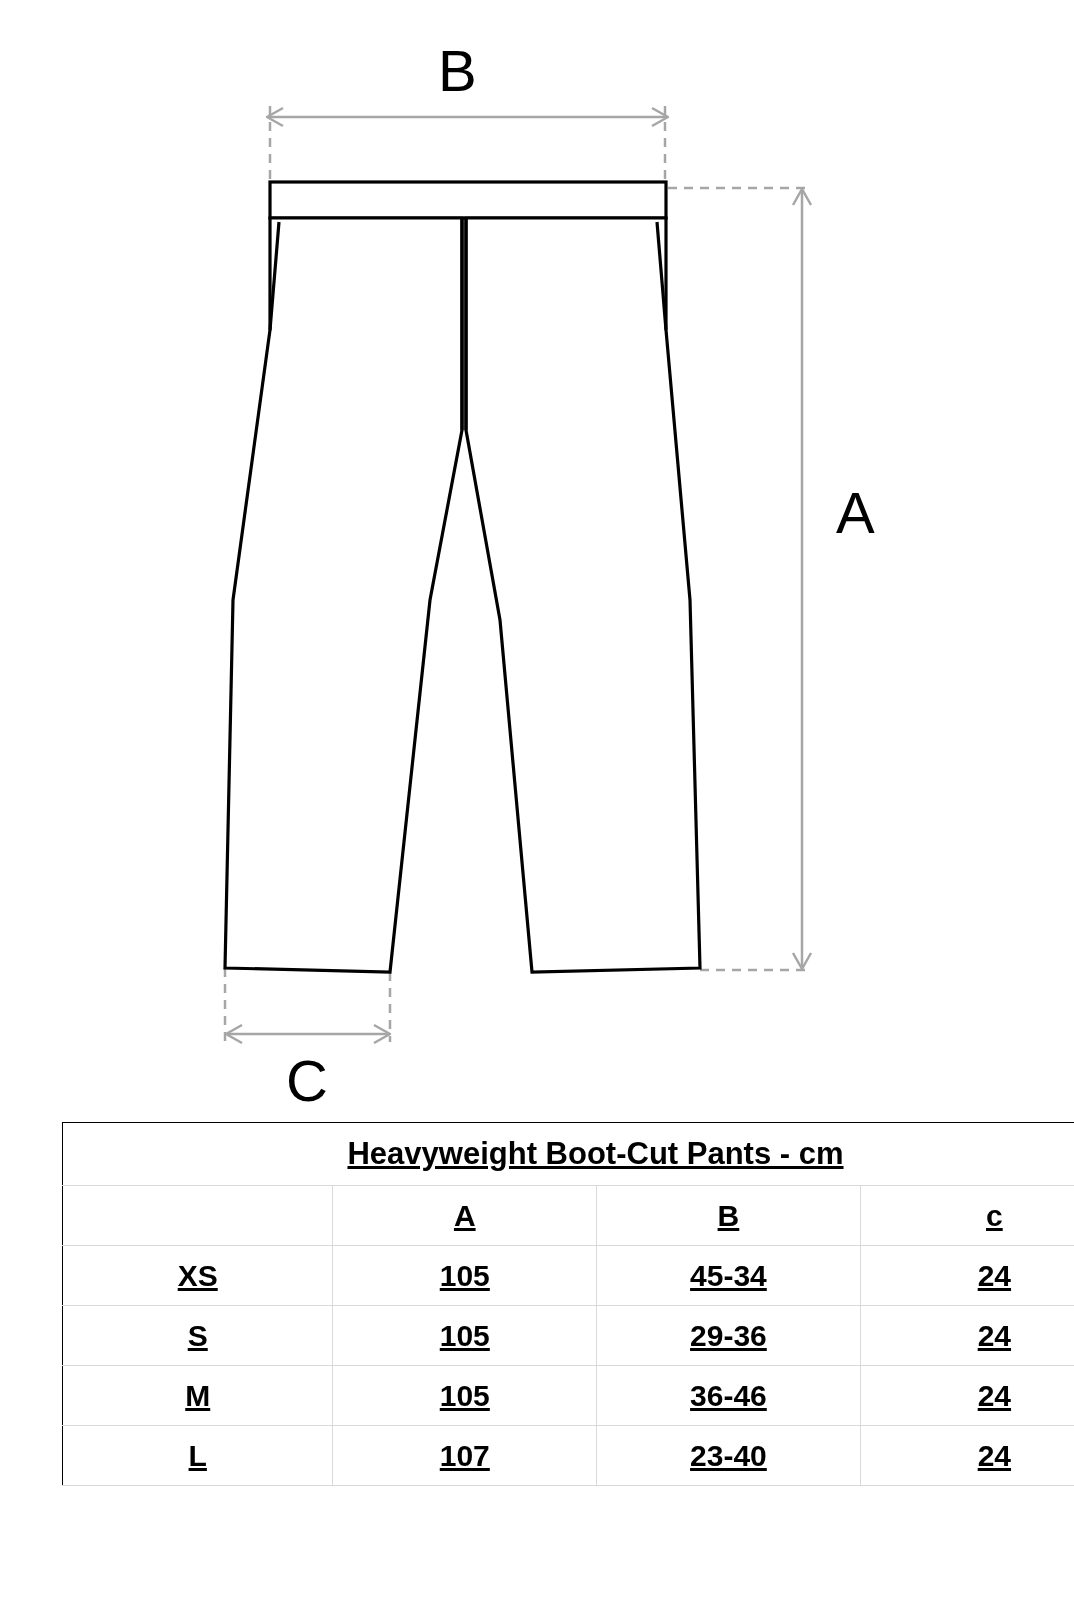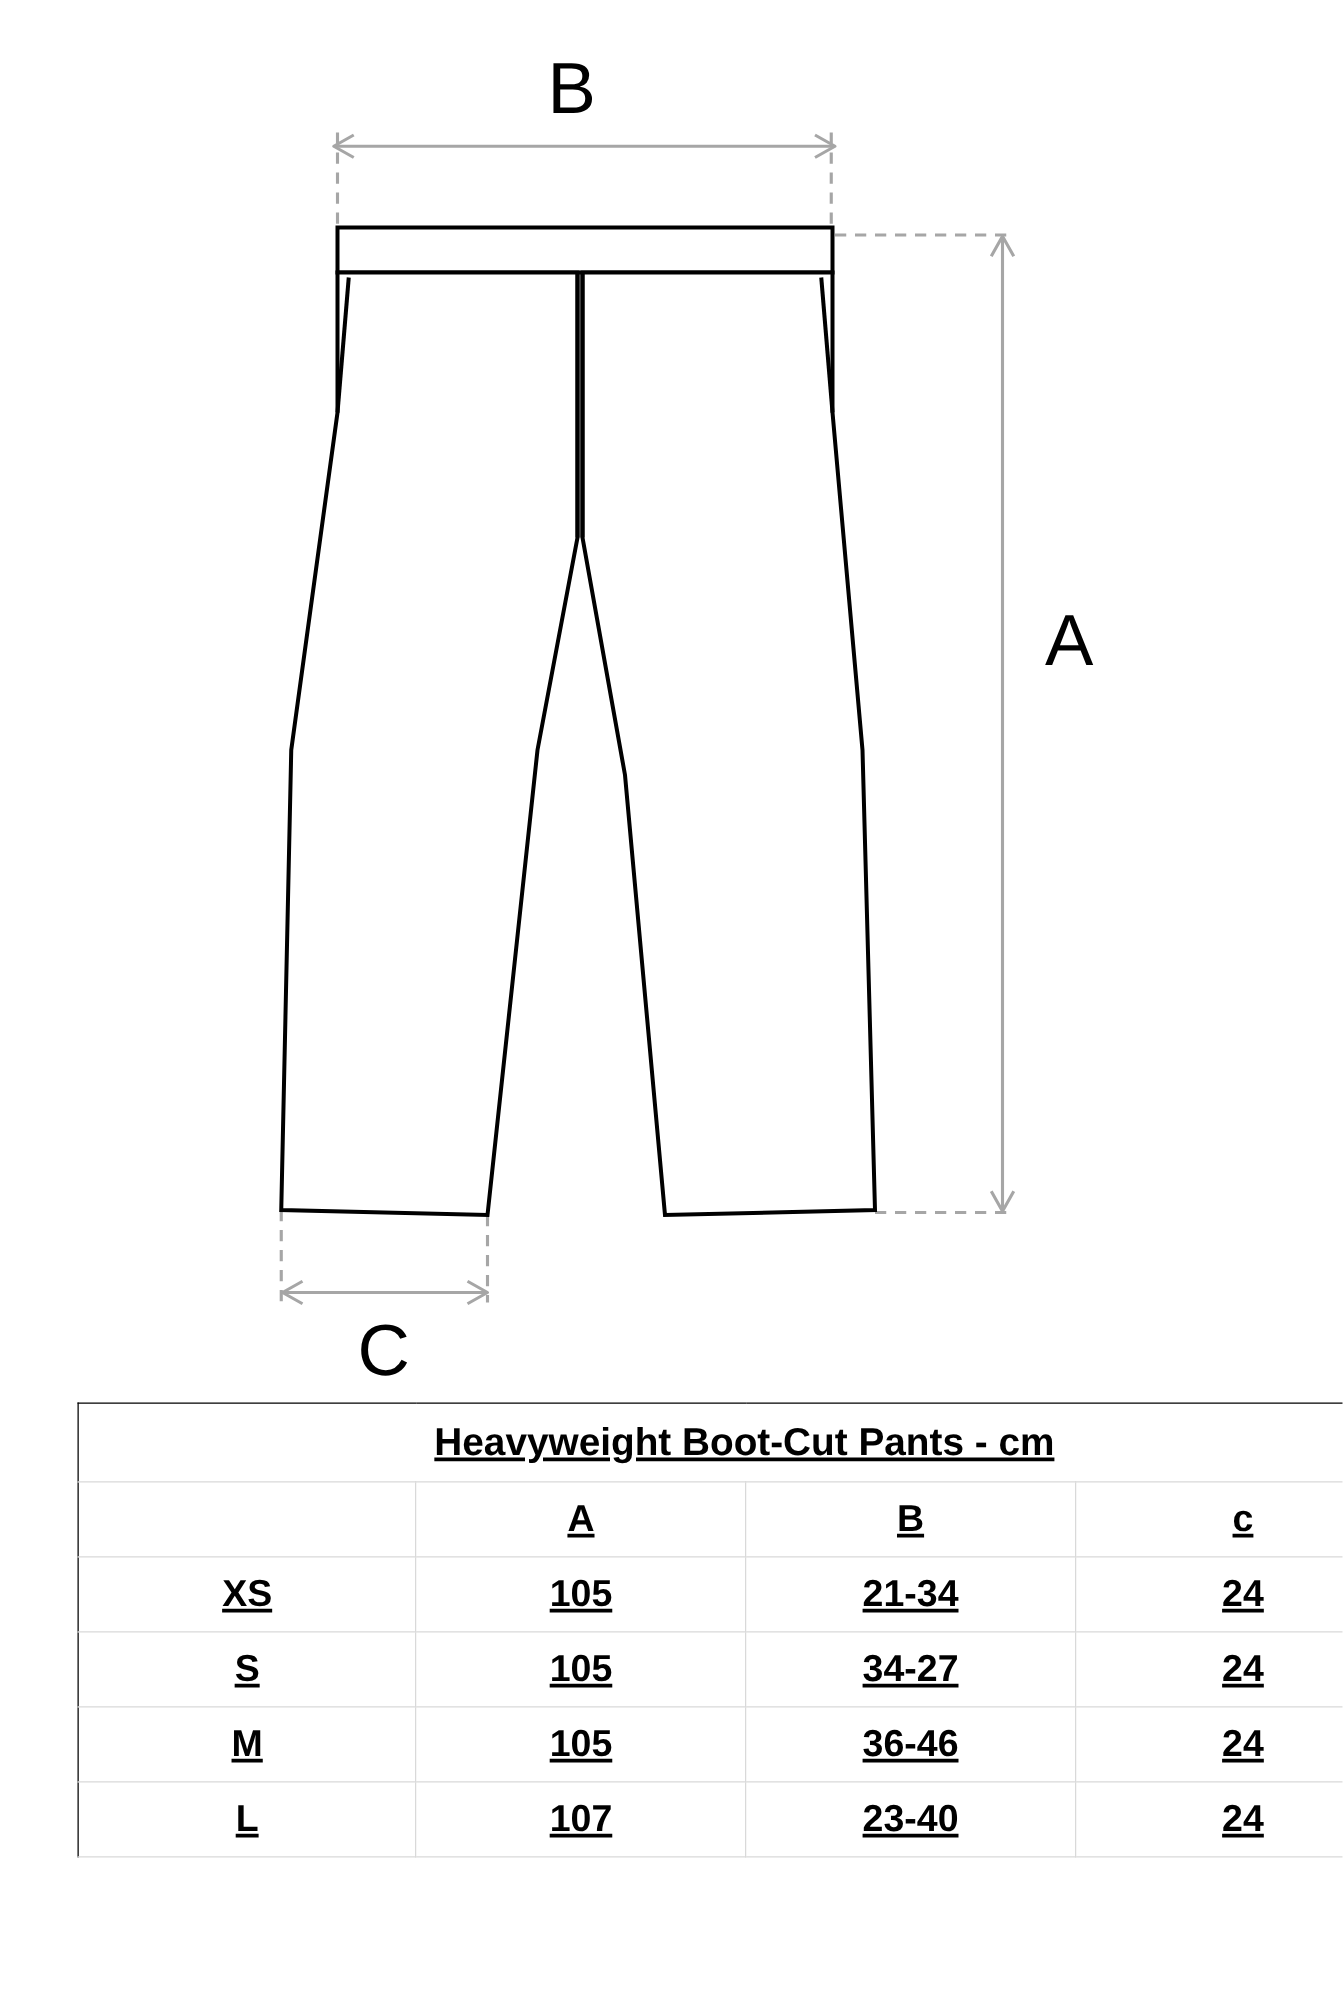--- a/index.html
+++ b/index.html
@@ -158,27 +158,27 @@
     </tr>
     <tr class="header-row">
       <td class="col-size outer-left"></td>
       <td class="col-a">A</td>
       <td class="col-b">B</td>
       <td class="col-c outer-right">c</td>
     </tr>
     <tr class="data-row">
       <td class="col-size outer-left">XS</td>
       <td class="col-a">105</td>
-      <td class="col-b">21-34</td>
+      <td class="col-b">45-34</td>
       <td class="col-c outer-right">24</td>
     </tr>
     <tr class="data-row">
       <td class="col-size outer-left">S</td>
       <td class="col-a">105</td>
-      <td class="col-b">34-27</td>
+      <td class="col-b">29-36</td>
       <td class="col-c outer-right">24</td>
     </tr>
     <tr class="data-row">
       <td class="col-size outer-left">M</td>
       <td class="col-a">105</td>
       <td class="col-b">36-46</td>
       <td class="col-c outer-right">24</td>
     </tr>
     <tr class="data-row">
       <td class="col-size outer-left">L</td>

